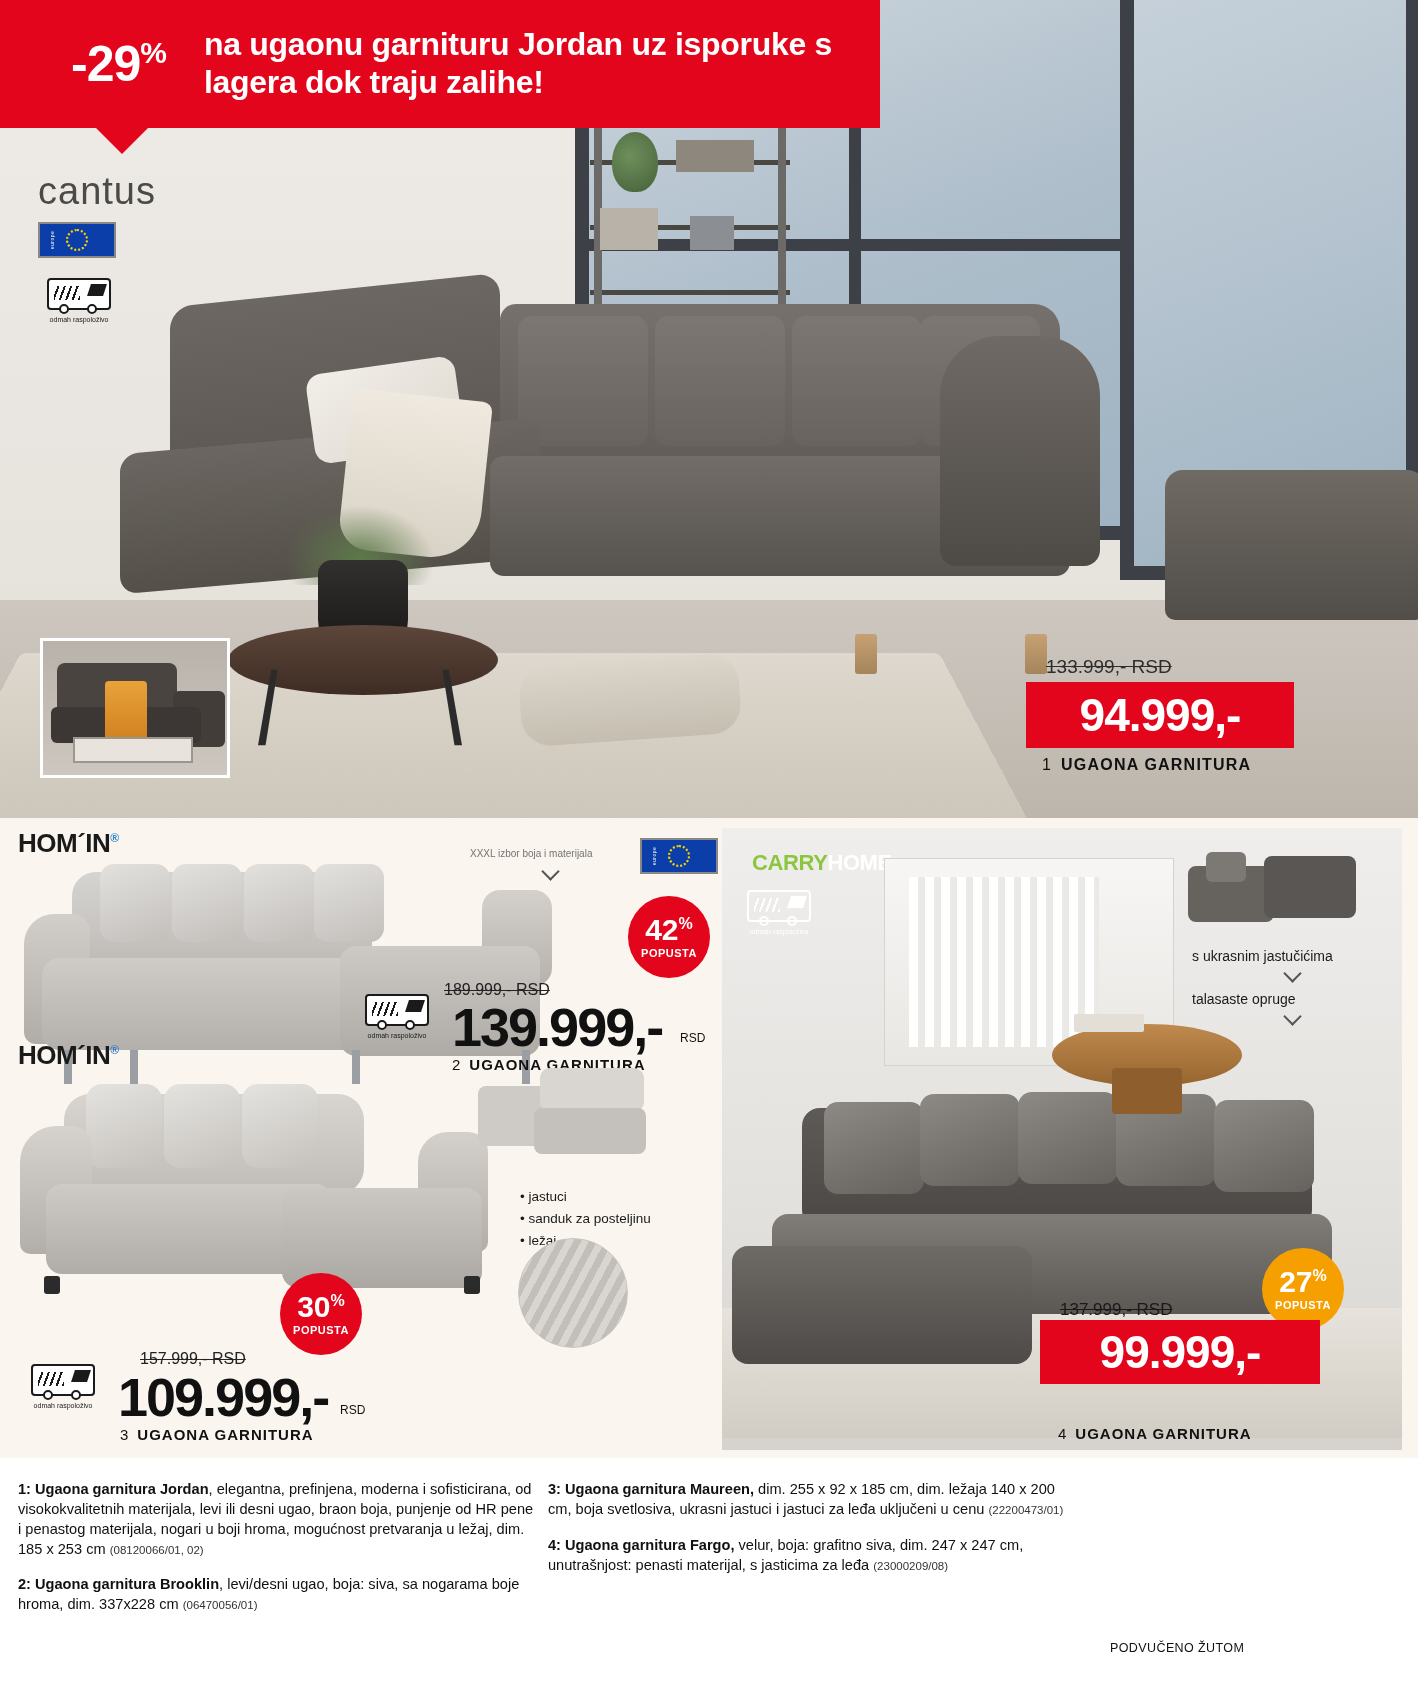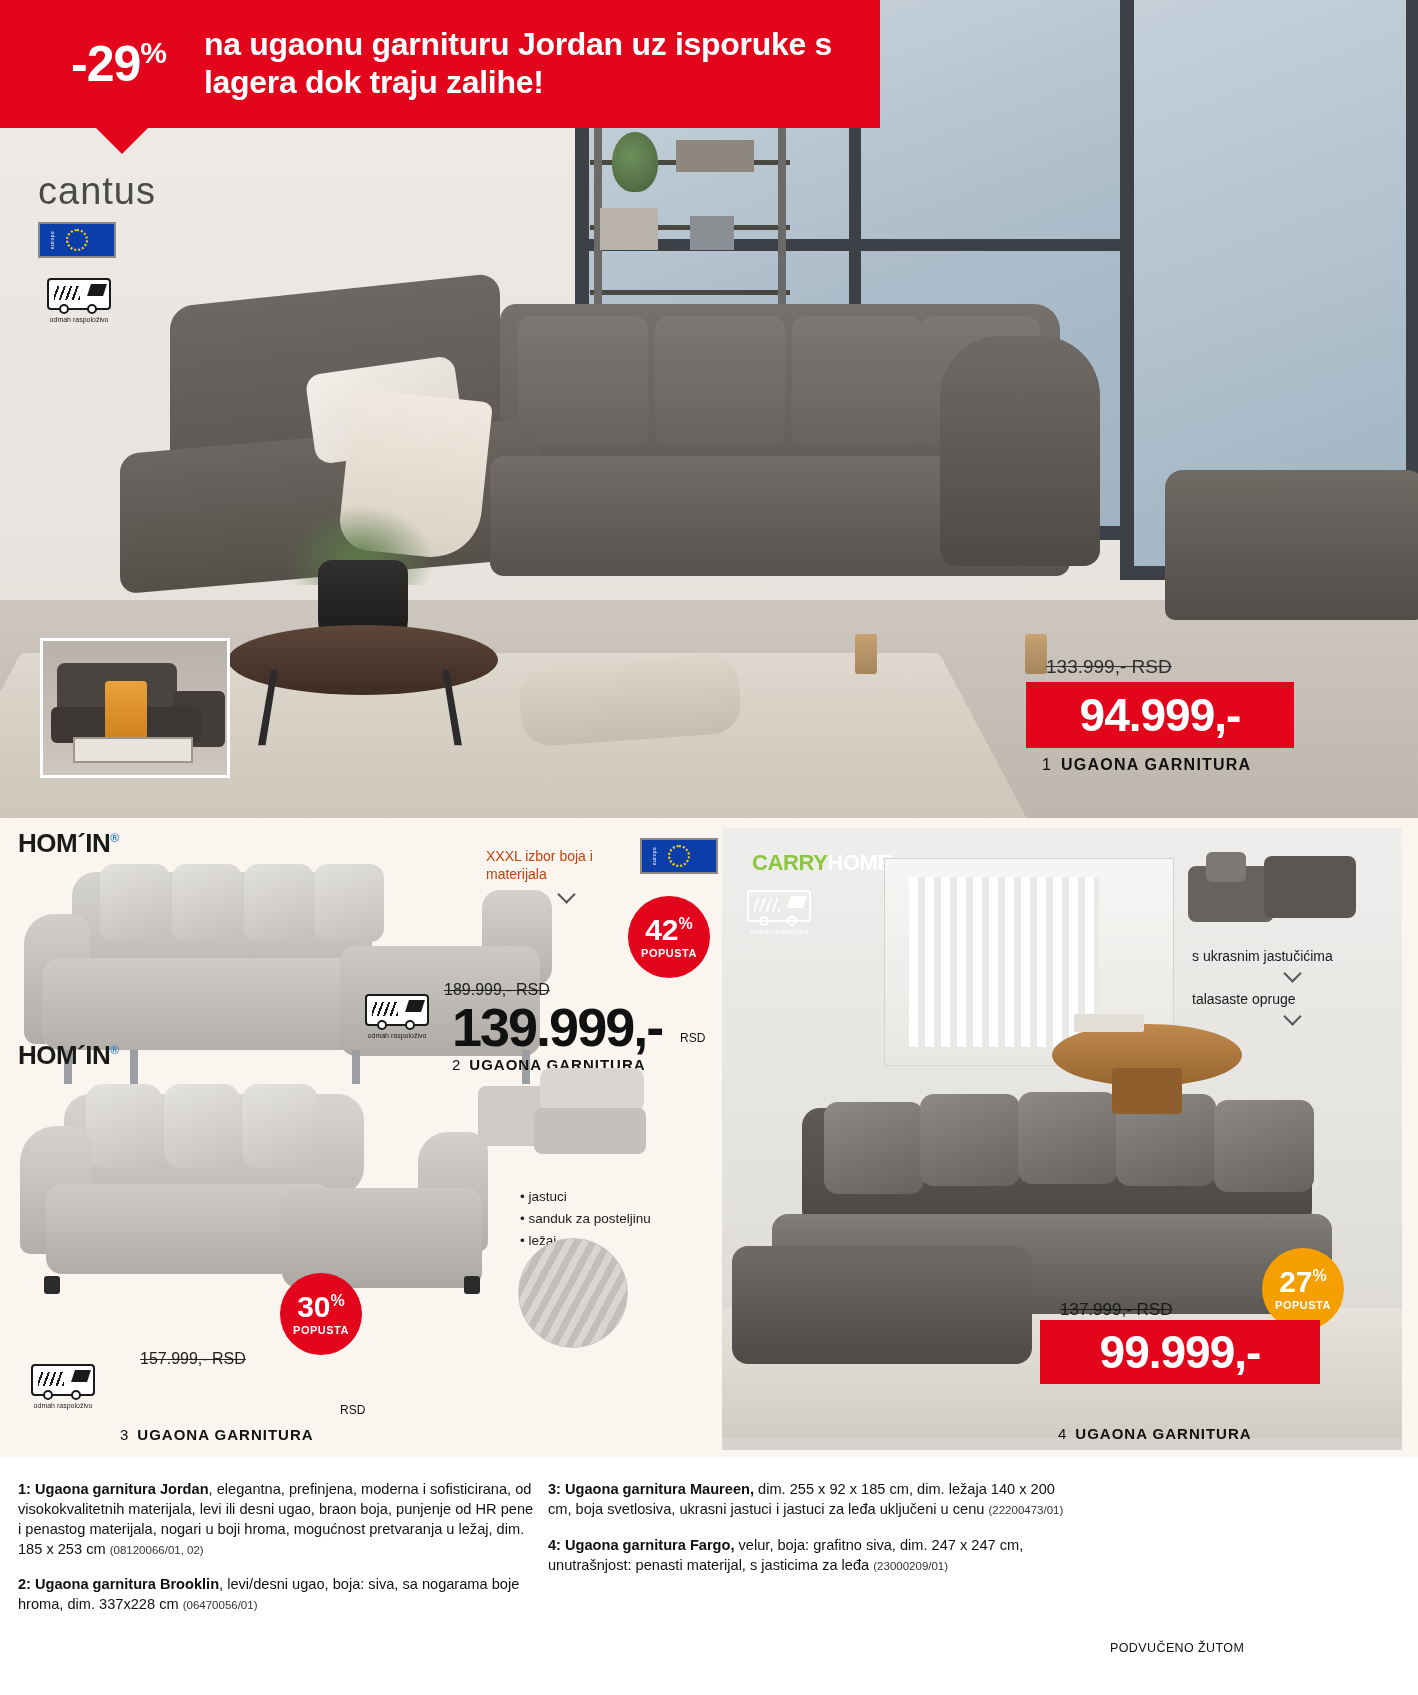--- a/index.html
+++ b/index.html
@@ -311,21 +311,21 @@
   .p2-sofa .chaise-back {
     position:absolute; left:460px; top:28px; width:70px; height:96px;
     background: linear-gradient(180deg,#d4d1cd,#b5b1ac); border-radius:18px;
   }
   .p2-sofa .lg {
     position:absolute; bottom:28px; width:8px; height:34px; background:#9b9ea2;
   }
   .p2-sofa .lg.g1{left:42px;} .p2-sofa .lg.g2{left:108px;}
   .p2-sofa .lg.g3{left:330px;} .p2-sofa .lg.g4{left:500px;}
 
-  .p2-note { position:absolute; left:470px; top:30px; width:160px; font-size:14px; color:#c2410c; line-height:1.28;margin-left:16px; }
+  .p2-note { position:absolute; left:470px; top:30px; width:160px; font-size:10px; color:#737373; line-height:1.28; }
   .chev { display:block; margin:4px auto 0; width:16px; height:16px; }
   .chev:after {
     content:""; display:block; width:11px; height:11px; margin:0 auto;
     border-right:2px solid #555; border-bottom:2px solid #555; transform: rotate(45deg);
   }
   .eu-wrap2 { position:absolute; left:640px; top:20px; }
 
   .badge-circle {
     width:82px; height:82px; border-radius:50%; background:#e3051b; color:#fff;
     display:flex; flex-direction:column; align-items:center; justify-content:center;
@@ -685,20 +685,21 @@
     <div class="truck-wrap3 truck-badge">
       <div class="truck-box">
         <span class="lines"></span>
           <span class="w1"></span>
           <span class="w2"></span>
       </div>
       <div class="truck-label">odmah raspoloživo</div>
     </div>
 
     <div class="p3-old">157.999,- RSD</div>
+    <div class="p3-price">109.999,-</div>
     <div class="p3-rsd">RSD</div>
     <div class="p3-prodline">
       <span class="num">3</span><span>UGAONA GARNITURA</span>
     </div>
 
     <div class="p4">
       <div class="p4-carry">
         <span class="c1">CARRY</span><span class="c2">HOME</span>
       </div>
 
@@ -771,21 +772,21 @@
       </p>
     </div>
 
     <div class="foot-col right">
       <p>
         <b>3: Ugaona garnitura Maureen,</b><span> dim. 255 x 92 x 185 cm, dim. ležaja 140 x 200 cm, boja svetlosiva, ukrasni jastuci i jastuci za leđa uključeni u cenu</span>
         <span class="code">(22200473/01)</span>
       </p>
       <p>
         <b>4: Ugaona garnitura Fargo,</b><span> velur, boja: grafitno siva, dim. 247 x 247 cm, unutrašnjost: penasti materijal, s jasticima za leđa</span>
-        <span class="code">(23000209/01)</span>
+        <span class="code">(23000209/08)</span>
       </p>
     </div>
 
     <div class="podv">PODVUČENO ŽUTOM</div>
 
   </div>
 
 </div>
 
 </body></html>

